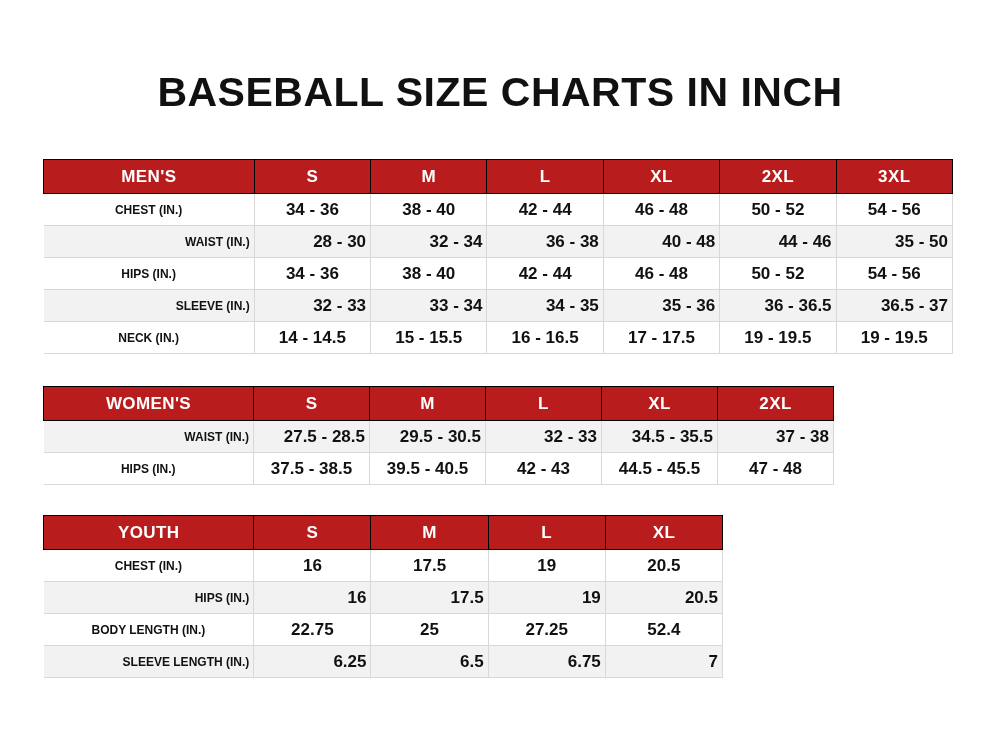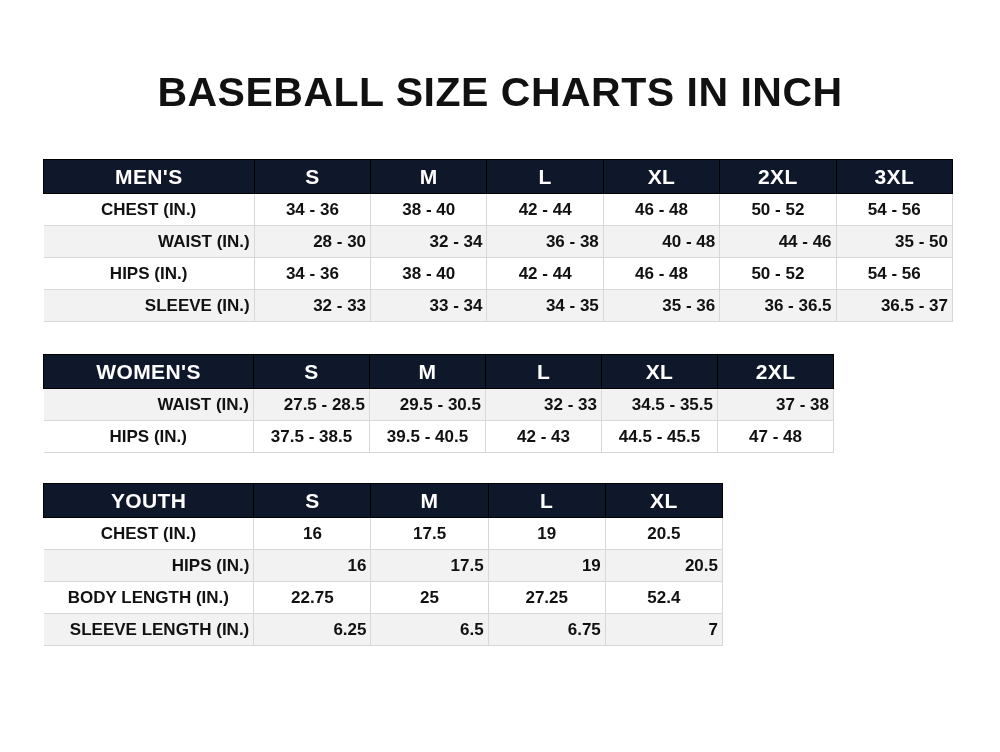--- a/index.html
+++ b/index.html
@@ -48,39 +48,39 @@
 
   td, th {
     border: 1px solid #d8d8d8;
     text-align: center;
     height: 31px;
     padding: 0 4px;
     white-space: nowrap;
     font-weight: bold;
   }
   thead th {
-    background: #0f172a;
+    background: #b91c1c;
     color: #ffffff;
     border: 1px solid #000000;
     height: 33px;
-    font-size: 21px;
+    font-size: 17px;
     letter-spacing: 0.4px;
   }
   thead th.lbl {
     text-align: center;
   }
   tbody tr.alt td {
     background: #f2f2f2;
     text-align: right;
   }
   tbody td.rowlabel {
     background: #ffffff;
     border-left: none;
     border-right: 1px solid #d8d8d8;
-    font-size: 17px;
+    font-size: 12px;
   }
   tbody tr.alt td.rowlabel {
     background: #f2f2f2;
   }
   .spacer-sm { height: 30px; }
   .spacer-md { height: 32px; }
 
   
   .men col.c0   { width: 210px; }
   .men col.cx   { width: 116px; }
@@ -149,20 +149,29 @@
         </tr>
         <tr class="alt">
           <td class="rowlabel">SLEEVE (IN.)</td>
           <td>32 - 33</td>
           <td>33 - 34</td>
           <td>34 - 35</td>
           <td>35 - 36</td>
           <td>36 - 36.5</td>
           <td>36.5 - 37</td>
         </tr>
+        <tr>
+          <td class="rowlabel">NECK (IN.)</td>
+          <td>14 - 14.5</td>
+          <td>15 - 15.5</td>
+          <td>16 - 16.5</td>
+          <td>17 - 17.5</td>
+          <td>19 - 19.5</td>
+          <td>19 - 19.5</td>
+        </tr>
       </tbody>
     </table>
 
     <div class="spacer-md"></div>
 
     <table class="women">
       <colgroup>
         <col class="c0">
           <col class="cx">
           <col class="cx">

